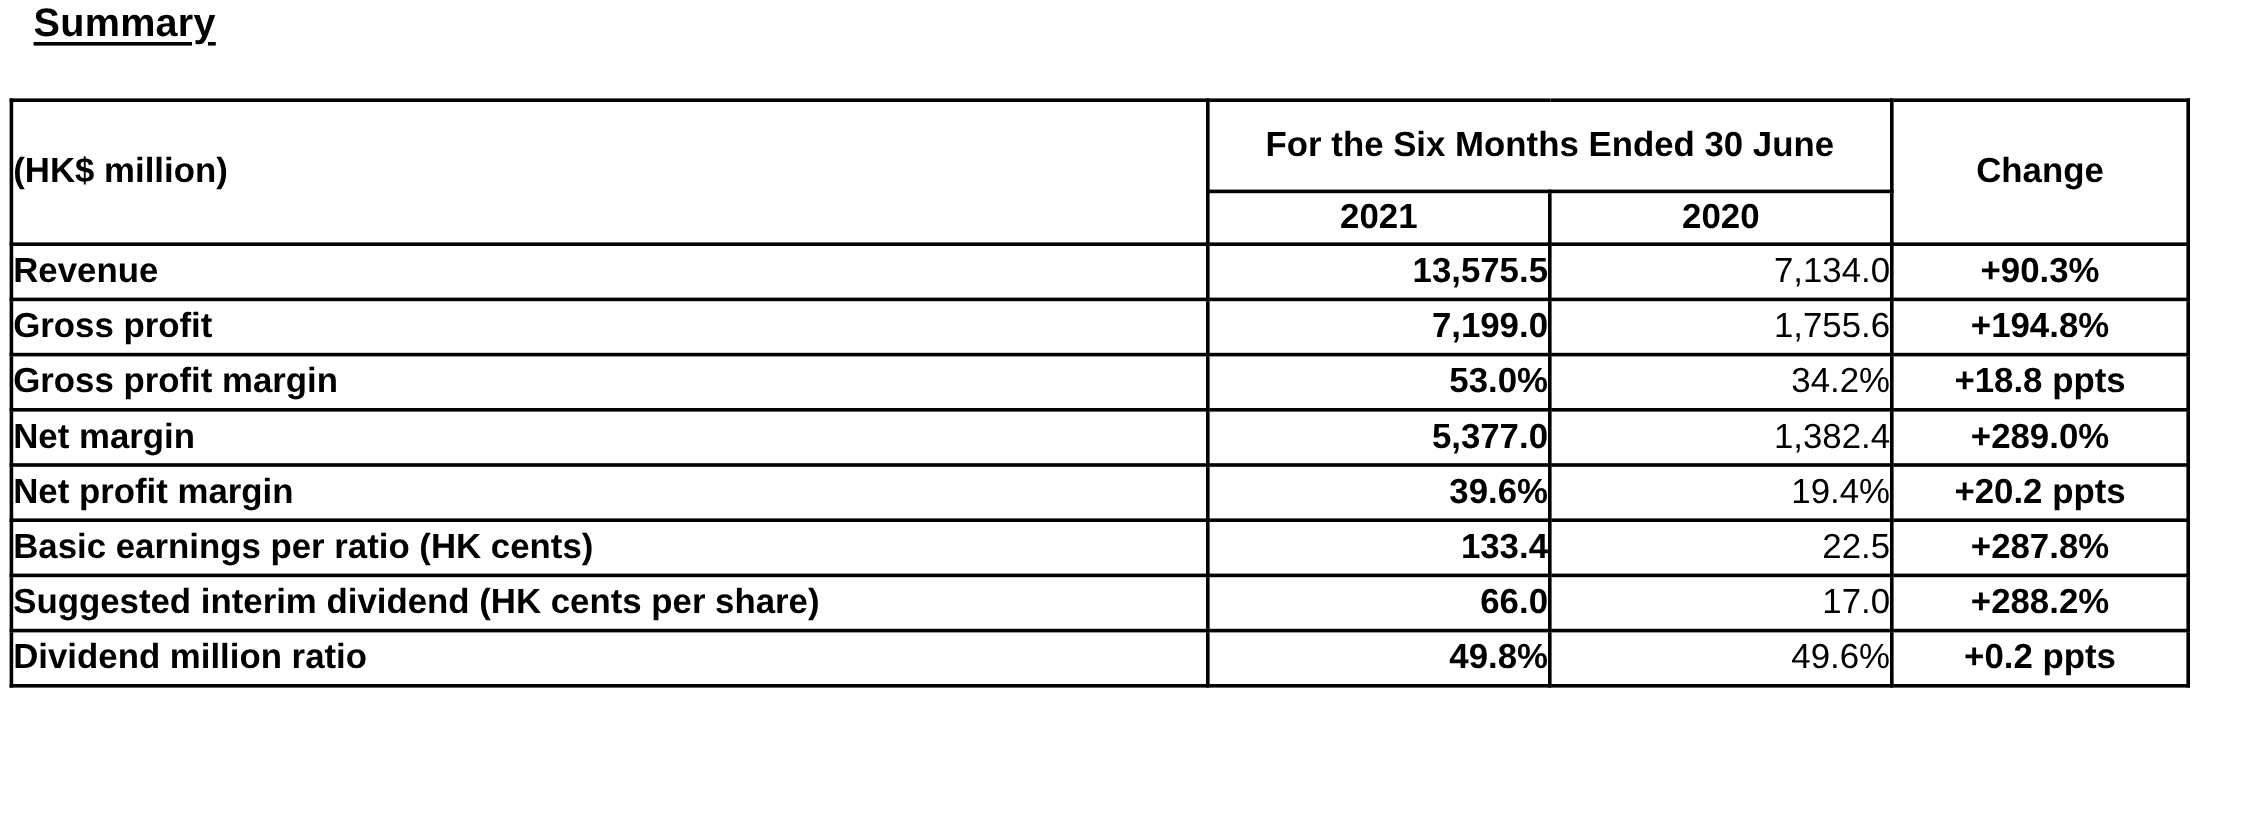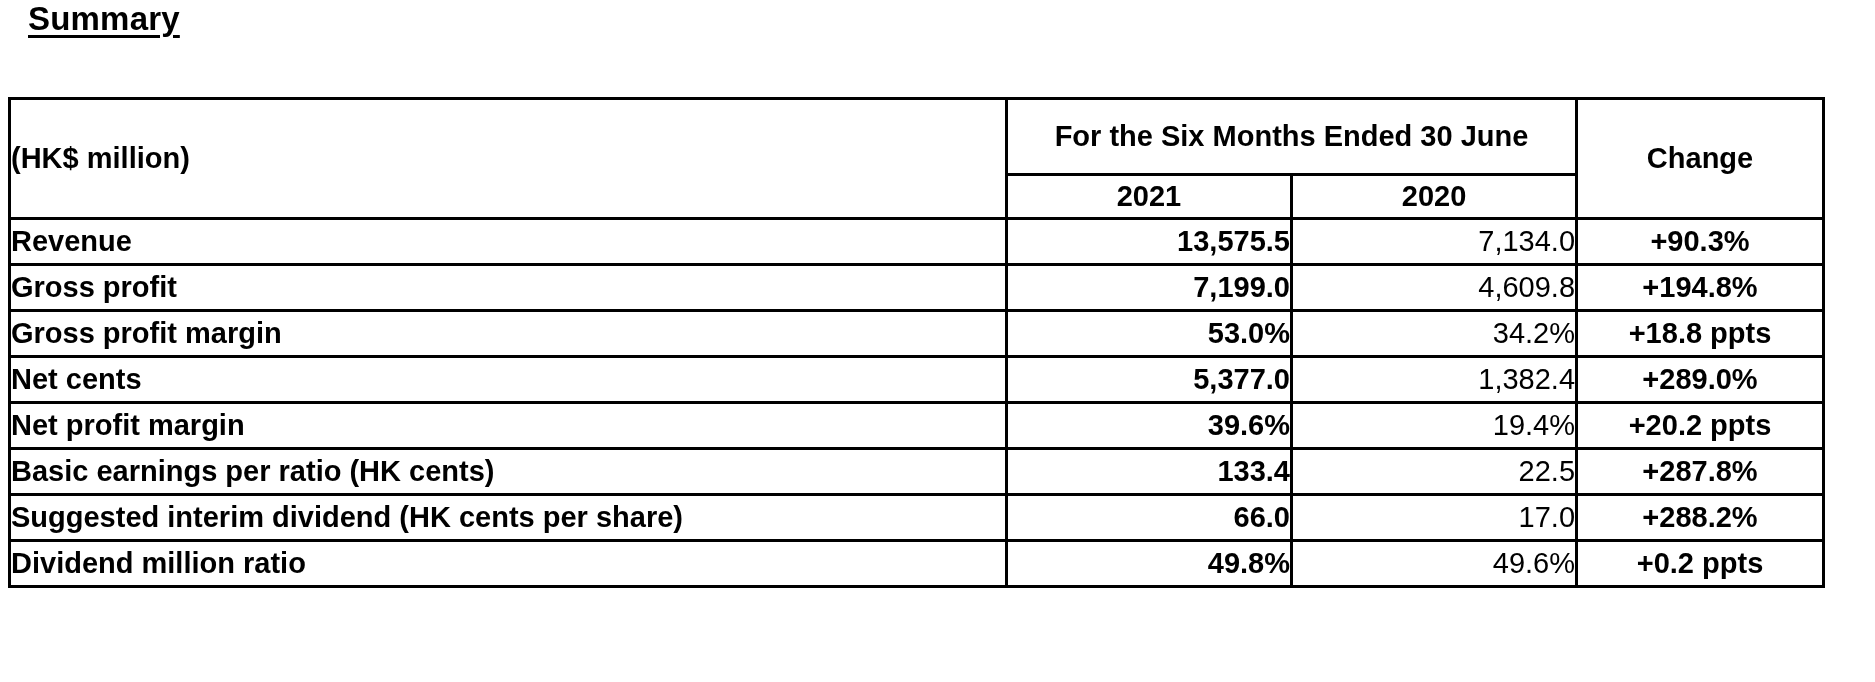--- a/index.html
+++ b/index.html
@@ -26,21 +26,21 @@
     top: 0px;
     font-size: 33px;
     font-weight: bold;
     text-decoration: underline;
     text-underline-offset: 5px;
     letter-spacing: 0.2px;
   }
   .table-wrap {
     position: absolute;
     left: 8px;
-    top: 97px;
+    top: 82px;
     width: 1817px;
   }
   table.summary {
     border-collapse: collapse;
     table-layout: fixed;
     width: 1817px;
     font-size: 29px;
   }
   table.summary td, table.summary th {
     border: 3px solid #000000;
@@ -116,31 +116,31 @@
       <tbody>
         <tr class="row-h">
           <td class="cell-label">Revenue</td>
           <td class="cell-num bold">13,575.5</td>
           <td class="cell-num">7,134.0</td>
           <td class="cell-change">+90.3%</td>
         </tr>
         <tr class="row-h">
           <td class="cell-label">Gross profit</td>
           <td class="cell-num bold">7,199.0</td>
-          <td class="cell-num">4,609.8</td>
+          <td class="cell-num">1,755.6</td>
           <td class="cell-change">+194.8%</td>
         </tr>
         <tr class="row-h">
           <td class="cell-label">Gross profit margin</td>
           <td class="cell-num bold">53.0%</td>
           <td class="cell-num">34.2%</td>
           <td class="cell-change">+18.8 ppts</td>
         </tr>
         <tr class="row-h">
-          <td class="cell-label">Net cents</td>
+          <td class="cell-label">Net margin</td>
           <td class="cell-num bold">5,377.0</td>
           <td class="cell-num">1,382.4</td>
           <td class="cell-change">+289.0%</td>
         </tr>
         <tr class="row-h">
           <td class="cell-label">Net profit margin</td>
           <td class="cell-num bold">39.6%</td>
           <td class="cell-num">19.4%</td>
           <td class="cell-change">+20.2 ppts</td>
         </tr>

